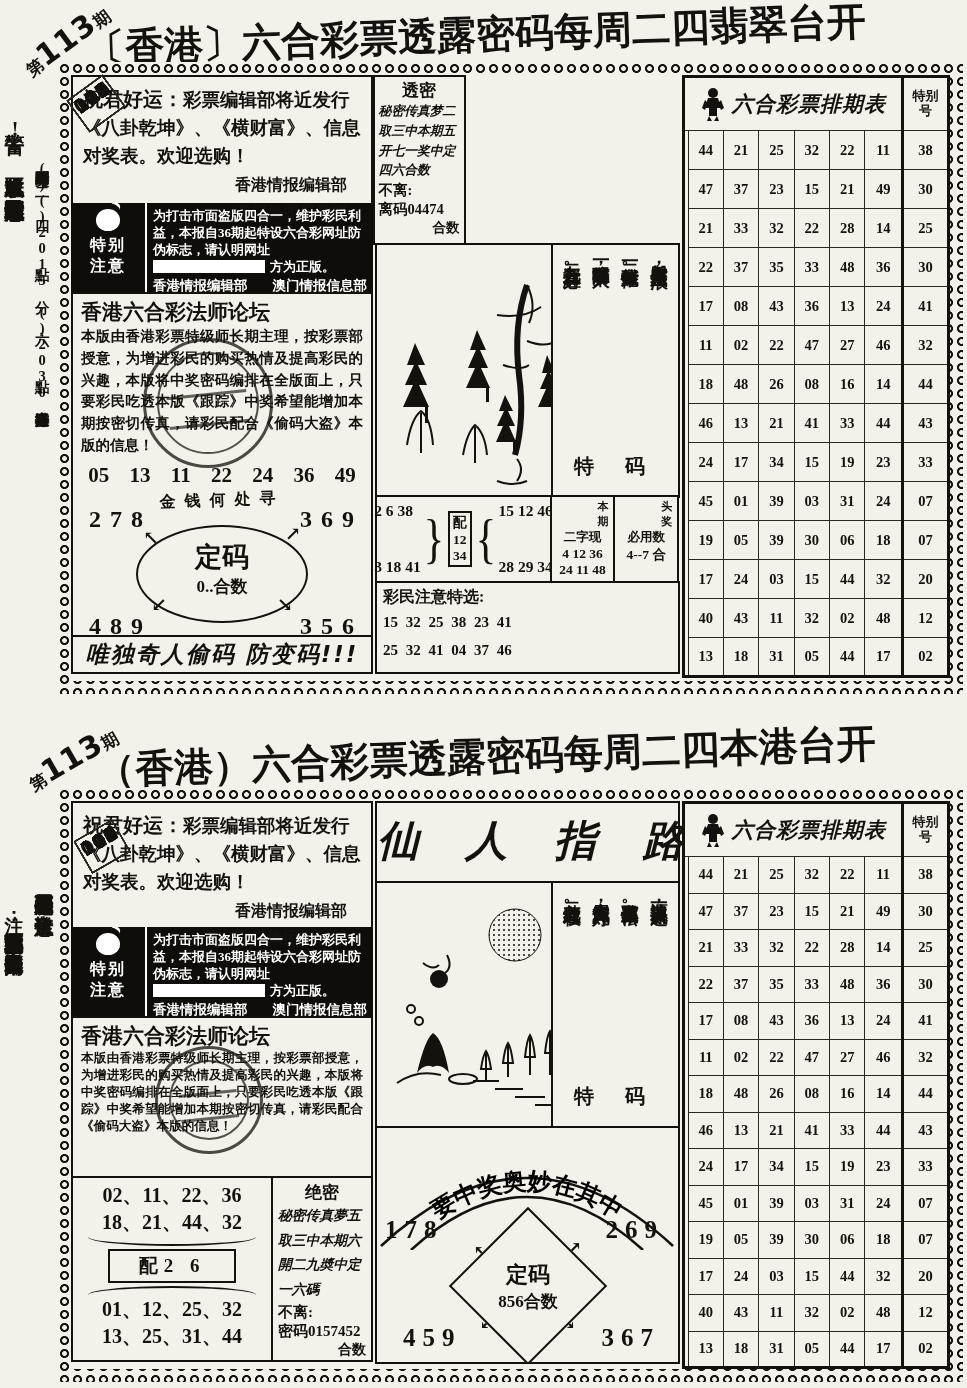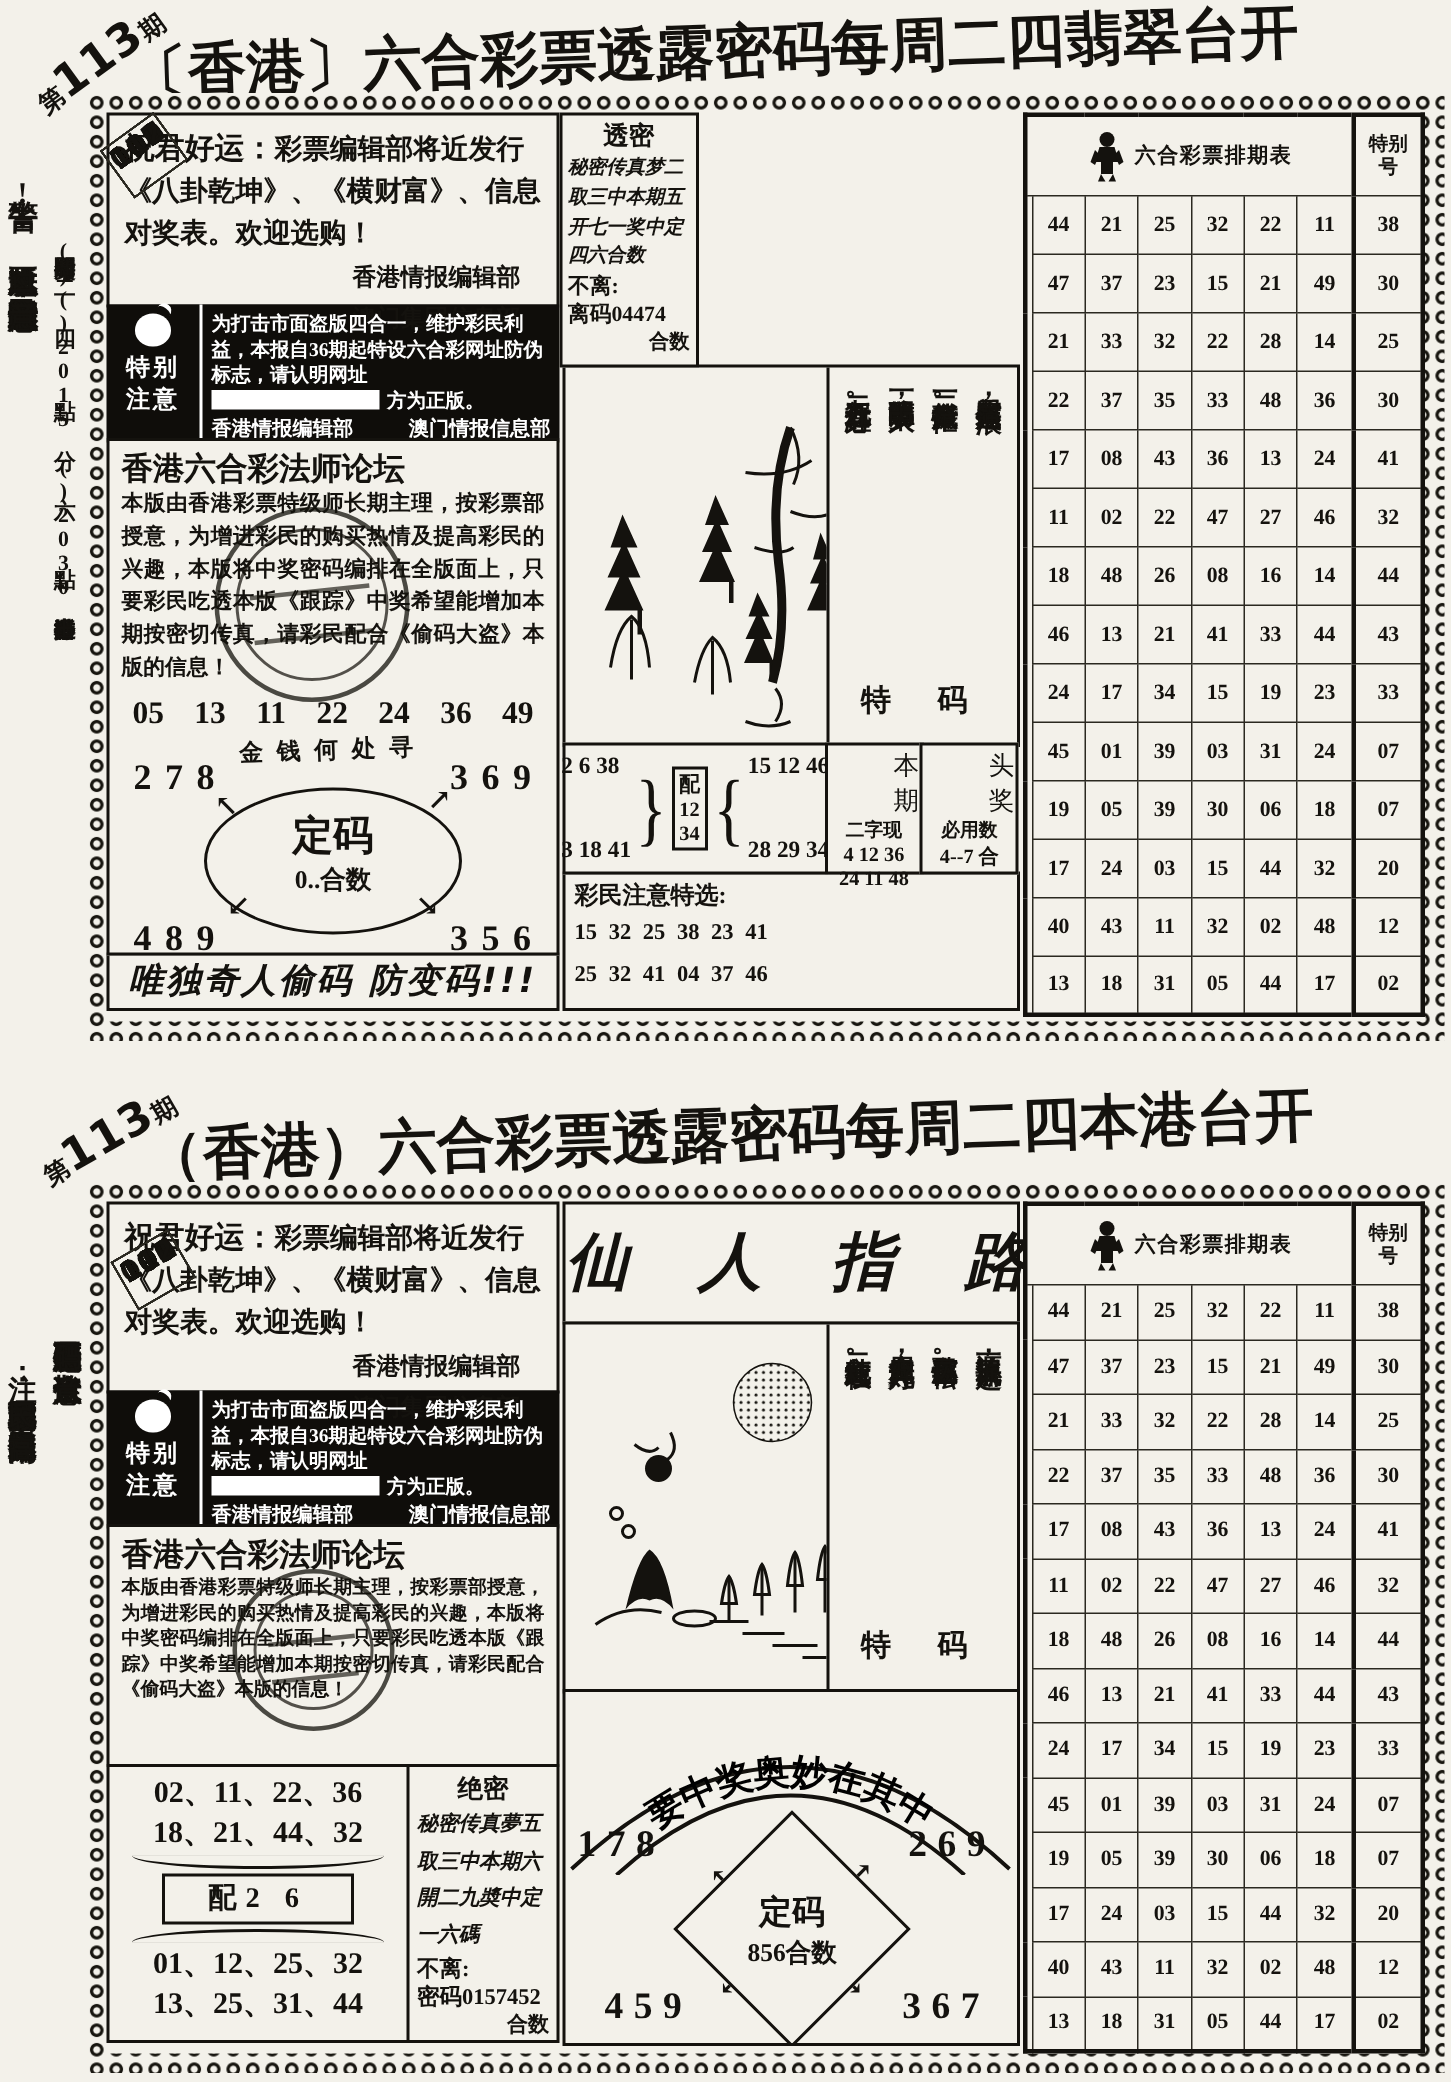--- a/index.html
+++ b/index.html
@@ -43,21 +43,21 @@
 
   
   .greet{padding:7px 10px 2px;font-size:18.5px;font-weight:700;line-height:1.5;}
   .greet .lead{font-size:20px;font-weight:900;}
   .greet .sig{display:block;text-align:right;font-size:16px;font-weight:900;
               font-family:"DejaVu Sans","Liberation Sans",sans-serif;margin-top:3px;padding-right:14px;}
   .sec-top .greet{height:130px;} .sec-bot .greet{height:128px;}
 
   
   .notice{height:92px;background:#0f0d0a;color:#fff;display:flex;margin-top:-2.4px;}
-  .notice .lab{width:64px;border-right:2px solid #fff;display:flex;flex-direction:column;
+  .notice .lab{width:76px;border-right:2px solid #fff;display:flex;flex-direction:column;
                align-items:center;padding-top:6px;}
   .bomb{width:24px;height:22px;background:#fff;border-radius:50% 50% 48% 48%;position:relative;margin-bottom:4px;}
   .bomb:after{content:'';position:absolute;top:-7px;right:0px;width:10px;height:8px;
               border-top:3px solid #fff;border-radius:50%;transform:rotate(35deg);}
   .notice .lab span{font-size:16px;font-weight:900;letter-spacing:2px;}
   .notice .body{flex:1;padding:4px 6px 2px;font-size:13px;line-height:1.32;font-weight:600;}
   .blank{display:inline-block;width:112px;height:13px;background:#fff;vertical-align:-2px;margin-right:5px;}
   .notice .sigrow{display:flex;justify-content:space-between;font-size:13.5px;font-weight:700;margin-top:2px;}
 
   
@@ -118,37 +118,37 @@
   .sec-bot .picrow{height:248px;} .sec-bot .vpoem{height:190px;}
 
   .comborow{height:88px;margin-top:-2.4px;}
   .braces{width:177px;display:flex;align-items:center;justify-content:center;padding:2px;}
   .bcol{display:flex;flex-direction:column;justify-content:space-between;height:74px;
         font-size:15.5px;font-weight:700;white-space:nowrap;}
   .bchar{font-size:54px;font-weight:400;line-height:74px;transform:scaleX(.8);}
   .peibox{border:2px solid #14120e;text-align:center;padding:1px 3px;margin:0 1px;}
   .peibox .p1{font-size:14px;font-weight:900;} .peibox .p2{font-size:13.5px;font-weight:700;}
   .minibox{width:66px;margin-left:-2.4px;height:88px;text-align:center;padding-top:2px;}
-  .minibox .tt{font-size:17px;font-weight:400;letter-spacing:3px;margin-left:44px;}
+  .minibox .tt{font-size:11px;font-weight:700;letter-spacing:3px;margin-left:44px;}
   .minibox .su{font-size:12.5px;font-weight:600;}
   .minibox .rr{font-size:13.5px;font-weight:700;white-space:nowrap;}
 
   .poemsrow{height:93px;margin-top:-2.4px;}
   .shima{width:133px;padding:4px 6px;border-right:2.4px solid #14120e;}
   .shima .tt,.texuan .tt{font-size:16px;font-weight:900;}
   .shima .ln{font-size:15.5px;font-weight:600;line-height:1.8;white-space:nowrap;}
   .texuan{flex:1;padding:4px 6px;}
   .texuan .ln{font-size:15px;font-weight:700;line-height:1.9;white-space:nowrap;word-spacing:4px;}
 
   
   table.sched{border-collapse:collapse;width:100%;border:3px solid #14120e;background:#f3f1ea;}
   .sched th,.sched td{border:1.6px solid #2a2820;text-align:center;}
   .sched thead th{height:54px;}
-  .sched .head-main{font-size:14px;font-weight:900;letter-spacing:1px;
-        font-family:"DejaVu Sans","Liberation Sans",sans-serif;}
+  .sched .head-main{font-size:21px;font-weight:900;letter-spacing:1px;
+        font-family:"DejaVu Sans","Liberation Sans",sans-serif;font-style:italic;}
   .sched .head-main .hwrap{display:flex;align-items:center;justify-content:center;gap:6px;}
   .sched .head-sp{width:46px;font-size:13px;font-weight:900;line-height:1.15;padding:0 4px;border-left:3px solid #14120e;}
   .sched td{font-size:14.5px;font-weight:600;}
   .sched td.issue{font-size:19px;font-weight:700;width:44px;}
   .sched td.special{border-left:3px solid #14120e;font-weight:700;}
   .sec-top .sched td{height:39px;} .sec-bot .sched td{height:36.5px;}
 
   
   .xianren{height:82px;text-align:left;font-size:42px;font-weight:900;font-style:italic;
            letter-spacing:16px;line-height:76px;white-space:nowrap;

